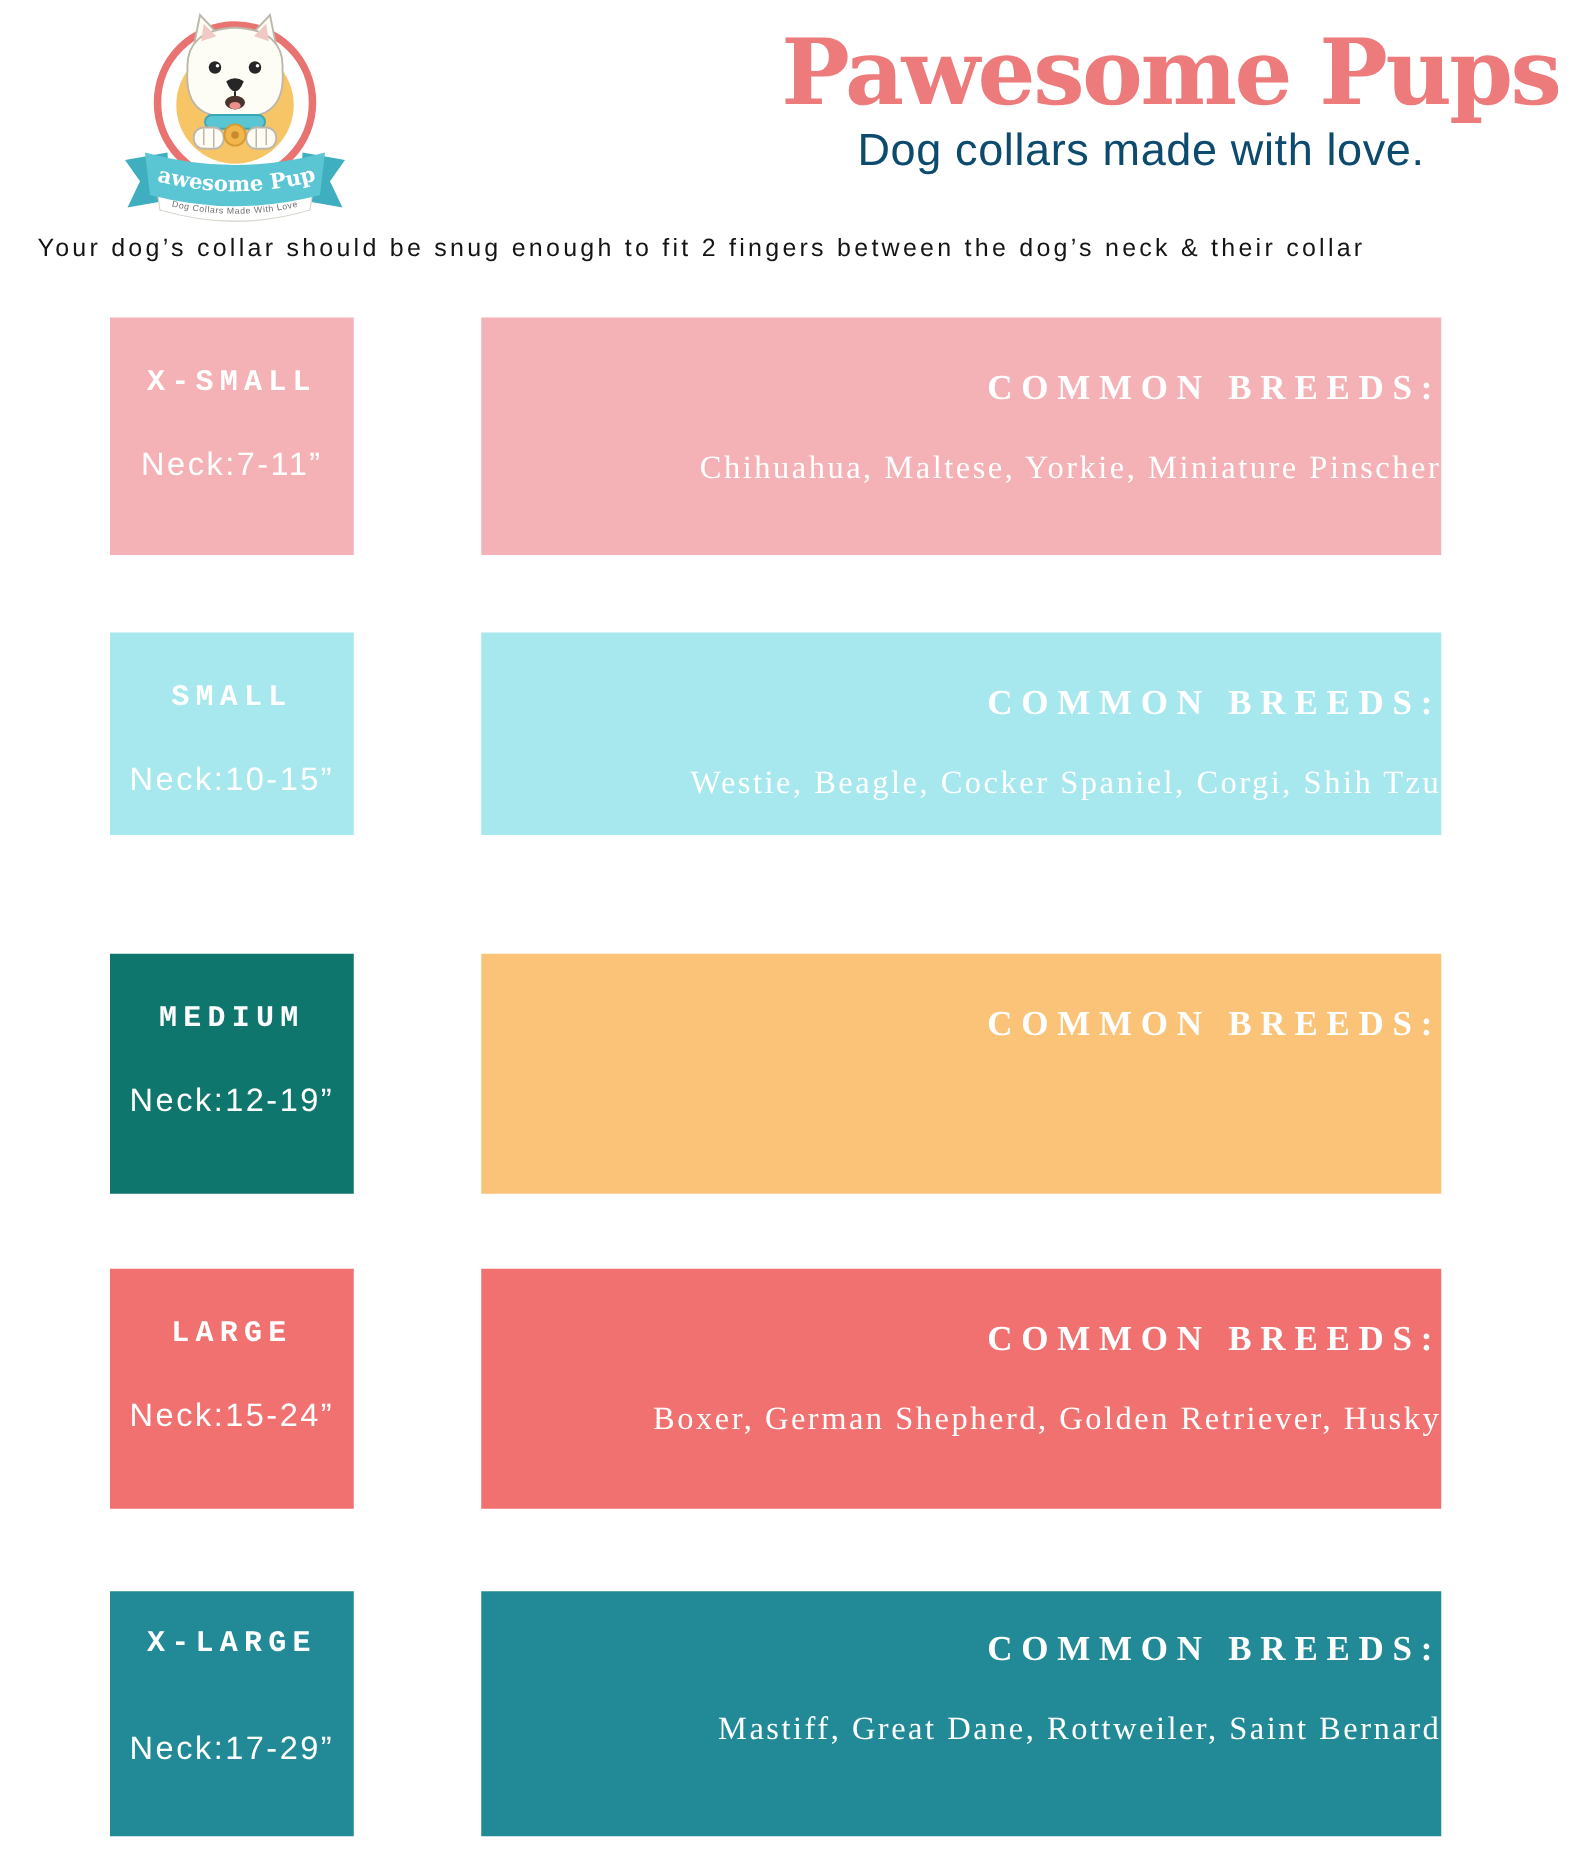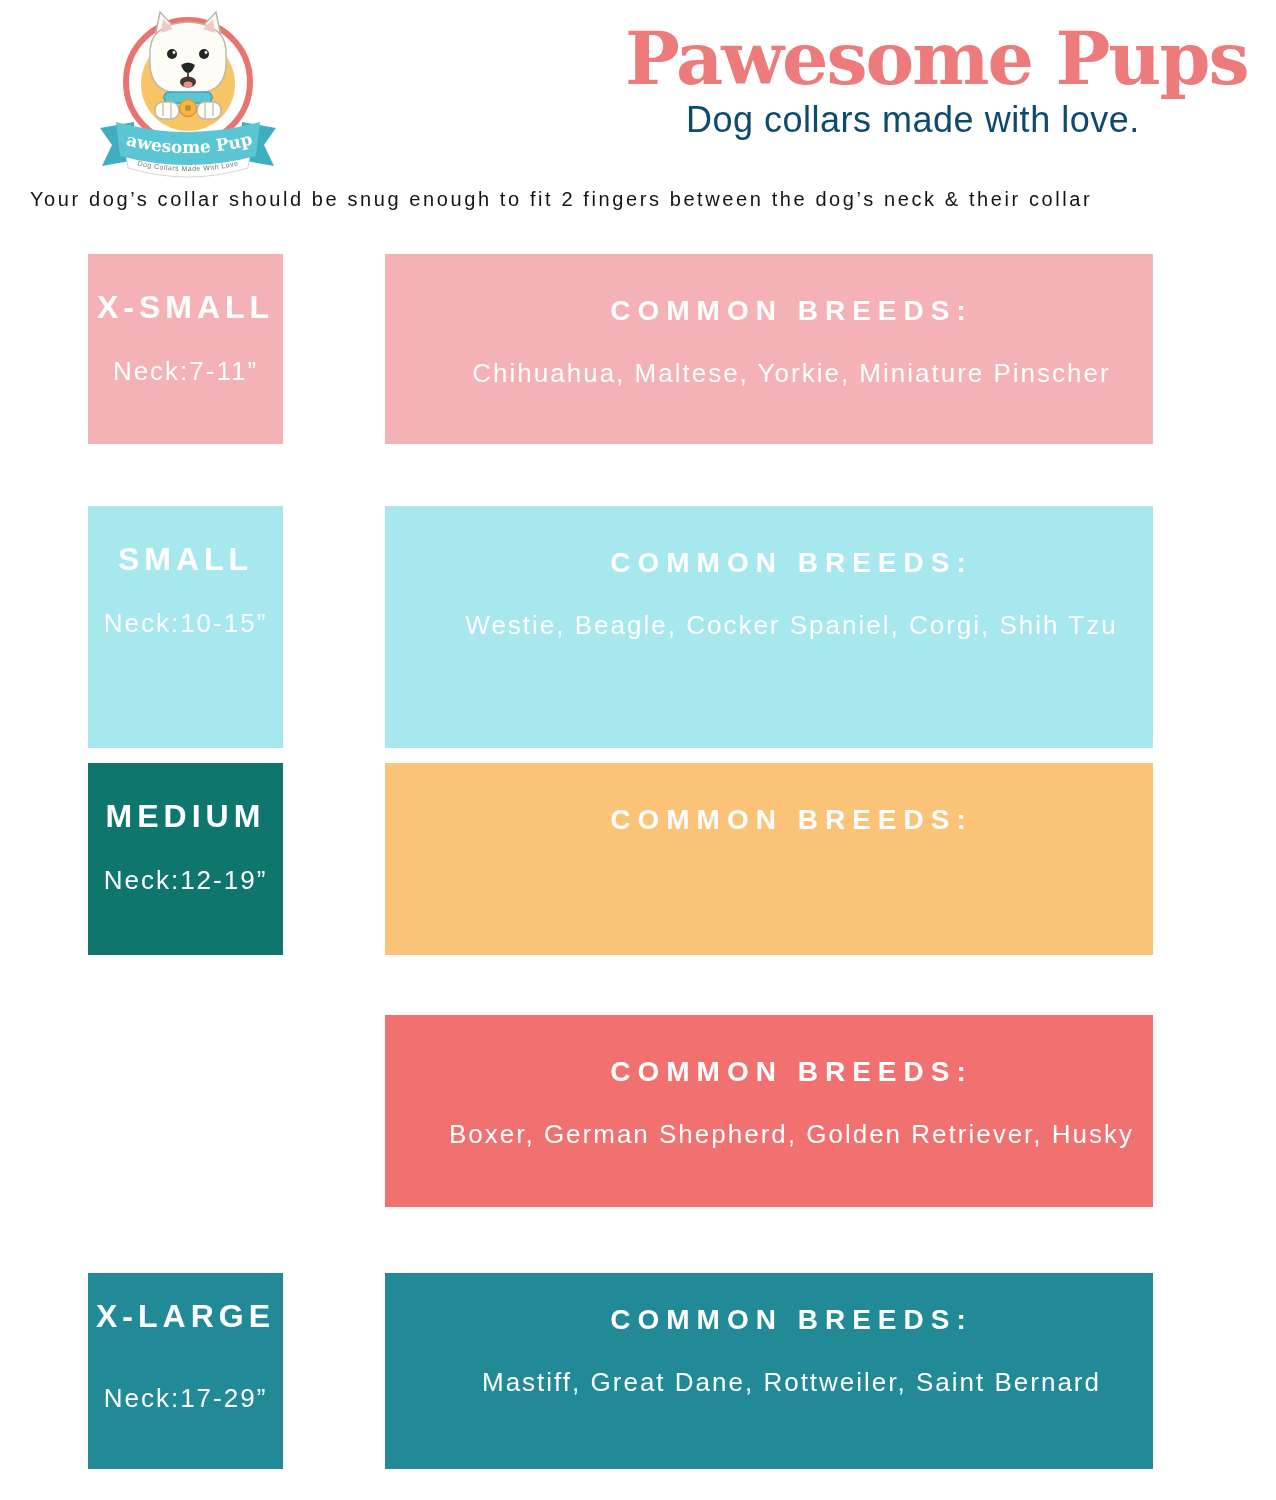--- a/index.html
+++ b/index.html
@@ -33,30 +33,30 @@
   
   .row { position:absolute; left:0; width:1276px; }
   .size-box {
     position:absolute; left:88px; top:0; width:195px; height:100%;
     color:#ffffff; text-align:center; box-sizing:border-box;
   }
   .breeds-box {
     position:absolute; left:385px; top:0; width:768px; height:100%;
     color:#ffffff; box-sizing:border-box; padding-left:45px;
   }
-  .size-label { padding-top:36px; font-weight:bold; font-size:32px; letter-spacing:5px; line-height:34px; white-space:nowrap; }
+  .size-label { padding-top:36px; font-weight:bold; font-size:24px; letter-spacing:5px; line-height:34px; white-space:nowrap;font-family:Liberation Mono, monospace; }
   .neck       { margin-top:30px; font-size:26px; letter-spacing:2px; line-height:34px; white-space:nowrap; }
   .cb-heading { padding-top:40px; font-weight:bold; font-size:28px; letter-spacing:7px; line-height:33px; white-space:nowrap; }
   .breeds     { margin-top:30px; font-size:26px; letter-spacing:2px; line-height:33px; white-space:nowrap; }
 
   .tight .size-label { padding-top:26px; }
   .tight .neck       { margin-top:48px; }
   .tight .cb-heading { padding-top:30px; }
   .breeds-box .cb-heading,
-  .breeds-box .breeds { text-align:center; }
+  .breeds-box .breeds { text-align:right;font-family:Liberation Serif, serif; }
 </style>
 </head>
 <body>
 
 <div id="page">
 
   <svg id="brand-logo" viewBox="0 0 192 178" width="192" height="178" aria-hidden="true">
     <g>
       <circle cx="96" cy="78" r="62" fill="#ffffff" stroke="#e97370" stroke-width="6"></circle>
       <circle cx="96" cy="80" r="47" fill="#f7c566"></circle>
@@ -114,21 +114,21 @@
     <div class="size-box" style="background-color: rgb(245, 178, 182);">
       <div class="size-label">X-SMALL</div>
       <div class="neck">Neck:7-11”</div>
     </div>
     <div class="breeds-box" style="background-color: rgb(245, 178, 182);">
       <div class="cb-heading">COMMON BREEDS:</div>
       <div class="breeds">Chihuahua, Maltese, Yorkie, Miniature Pinscher</div>
     </div>
   </div>
 
-  <div class="row" style="top:506px;height:242px">
+  <div class="row" style="top:506px;height:162px">
     <div class="size-box" style="background-color: rgb(166, 232, 238);">
       <div class="size-label">SMALL</div>
       <div class="neck">Neck:10-15”</div>
     </div>
     <div class="breeds-box" style="background-color: rgb(166, 232, 238);">
       <div class="cb-heading">COMMON BREEDS:</div>
       <div class="breeds">Westie, Beagle, Cocker Spaniel, Corgi, Shih Tzu</div>
     </div>
   </div>
 
@@ -136,20 +136,24 @@
     <div class="size-box" style="background-color: #0f766e;">
       <div class="size-label">MEDIUM</div>
       <div class="neck">Neck:12-19”</div>
     </div>
     <div class="breeds-box" style="background-color: rgb(250, 195, 119);">
       <div class="cb-heading">COMMON BREEDS:</div>
     </div>
   </div>
 
   <div class="row" style="top:1015px;height:192px">
+    <div class="size-box" style="background-color: rgb(241, 113, 112);">
+      <div class="size-label">LARGE</div>
+      <div class="neck">Neck:15-24”</div>
+    </div>
     <div class="breeds-box" style="background-color: rgb(241, 113, 112);">
       <div class="cb-heading">COMMON BREEDS:</div>
       <div class="breeds">Boxer, German Shepherd, Golden Retriever, Husky</div>
     </div>
   </div>
 
   <div class="row tight" style="top:1273px;height:196px">
     <div class="size-box" style="background-color: rgb(33, 138, 150);">
       <div class="size-label">X-LARGE</div>
       <div class="neck">Neck:17-29”</div>

